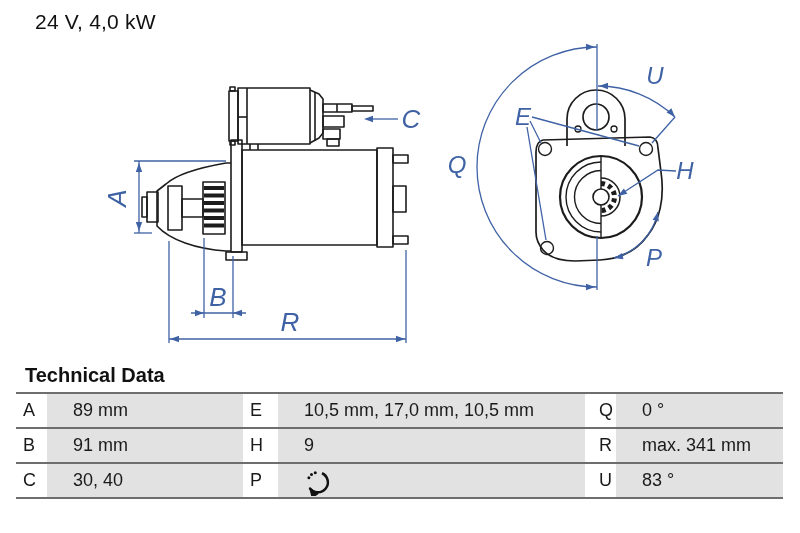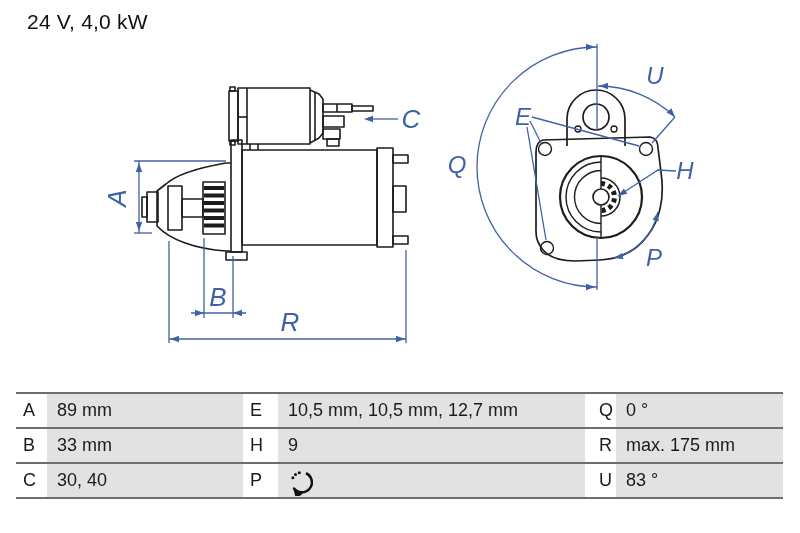--- a/index.html
+++ b/index.html
@@ -1,21 +1,21 @@
 <!DOCTYPE html>
 <html><head>
 <meta charset="utf-8">
 <style>
   html,body{margin:0;padding:0;background:#fff;}
   #stage{
     position:relative;width:800px;height:533px;background:#ffffff;
     font-family:"Liberation Sans",sans-serif;color:#1a1a1a;overflow:hidden;
   }
   .page-title{
-    position:absolute;left:27px;top:10px;font-size:21px;letter-spacing:.2px;color:#111;
+    position:absolute;left:35px;top:10px;font-size:21px;letter-spacing:.2px;color:#111;
   }
   #diagram-svg{position:absolute;left:0;top:0;}
   .dim-label{
     font-family:"Liberation Sans",sans-serif;font-style:italic;
     fill:#3f62a5;
   }
   .td-title{
     position:absolute;left:25px;top:364px;font-size:20px;font-weight:bold;color:#111;
   }
   .td-grid{
@@ -23,21 +23,21 @@
     display:grid;grid-template-columns:31px 196px 35px 307px 31px 167px;
   }
   .td-row{display:contents;}
   .td-cell{
     height:35px;box-sizing:border-box;border-top:2px solid #6e6e6e;
     display:flex;align-items:center;font-size:18px;color:#1a1a1a;
     background:#ffffff;overflow:hidden;white-space:nowrap;
   }
   .td-cell.key{padding-left:7px;}
   .td-cell.key.k3{padding-left:14px;}
-  .td-cell.val{background:#e2e2e2;padding-left:10px;text-align:right;}
+  .td-cell.val{background:#e2e2e2;padding-left:26px;text-align:right;}
   .td-row:last-child .td-cell{border-bottom:2px solid #6e6e6e;height:37px;}
   .rot-icon{display:block;}
 </style>
 </head>
 <body>
 
 <div id="stage">
 
   <div class="page-title">24 V, 4,0 kW</div>
 
@@ -156,37 +156,38 @@
       <polygon points="0,0 -9,-3.2 -9,3.2" transform="translate(658,212) rotate(-75)"></polygon>
       <polygon points="0,0 -9,-3.2 -9,3.2" transform="translate(614,258) rotate(168)"></polygon>
     </g>
     <text class="dim-label" font-size="24" text-anchor="middle" x="457" y="173">Q</text>
     <text class="dim-label" font-size="24" text-anchor="middle" x="655" y="84">U</text>
     <text class="dim-label" font-size="24" text-anchor="middle" x="523" y="125">E</text>
     <text class="dim-label" font-size="24" text-anchor="middle" x="685" y="179">H</text>
     <text class="dim-label" font-size="24" text-anchor="middle" x="654" y="266">P</text>
   </svg>
 
+  <div class="td-title">Technical Data</div>
 
   <div class="td-grid">
     <div class="td-row">
       <div class="td-cell key">A</div>
       <div class="td-cell val">89 mm</div>
       <div class="td-cell key">E</div>
-      <div class="td-cell val">10,5 mm, 10,5 mm, 12,7 mm</div>
+      <div class="td-cell val">10,5 mm, 17,0 mm, 10,5 mm</div>
       <div class="td-cell key k3">Q</div>
       <div class="td-cell val">0 °</div>
     </div>
     <div class="td-row">
       <div class="td-cell key">B</div>
-      <div class="td-cell val">33 mm</div>
+      <div class="td-cell val">91 mm</div>
       <div class="td-cell key">H</div>
       <div class="td-cell val">9</div>
       <div class="td-cell key k3">R</div>
-      <div class="td-cell val">max. 175 mm</div>
+      <div class="td-cell val">max. 341 mm</div>
     </div>
     <div class="td-row">
       <div class="td-cell key">C</div>
       <div class="td-cell val">30, 40</div>
       <div class="td-cell key">P</div>
       <div class="td-cell val">
         <svg class="rot-icon" width="30" height="30" viewBox="0 0 24 24">
           <path d="M14.4,5.8 A8,8 0 1 1 4.5,17.6" stroke="#111" stroke-width="2" fill="none"></path>
           <polygon points="1,0 -8,-3.4 -8,3.4" transform="translate(4.5,17.6) rotate(235)" fill="#111"></polygon>
           <circle cx="3.9" cy="9.4" r="1.2" fill="#111"></circle>

